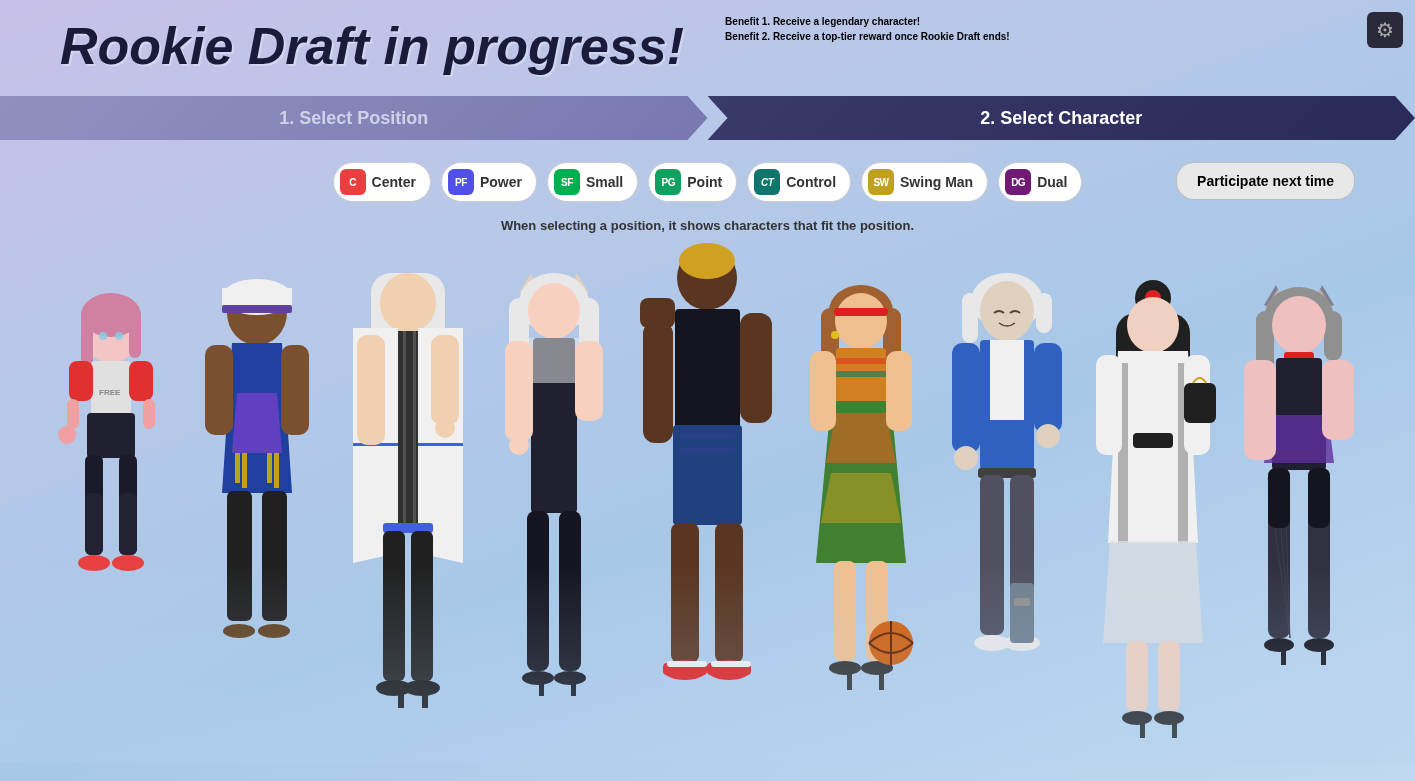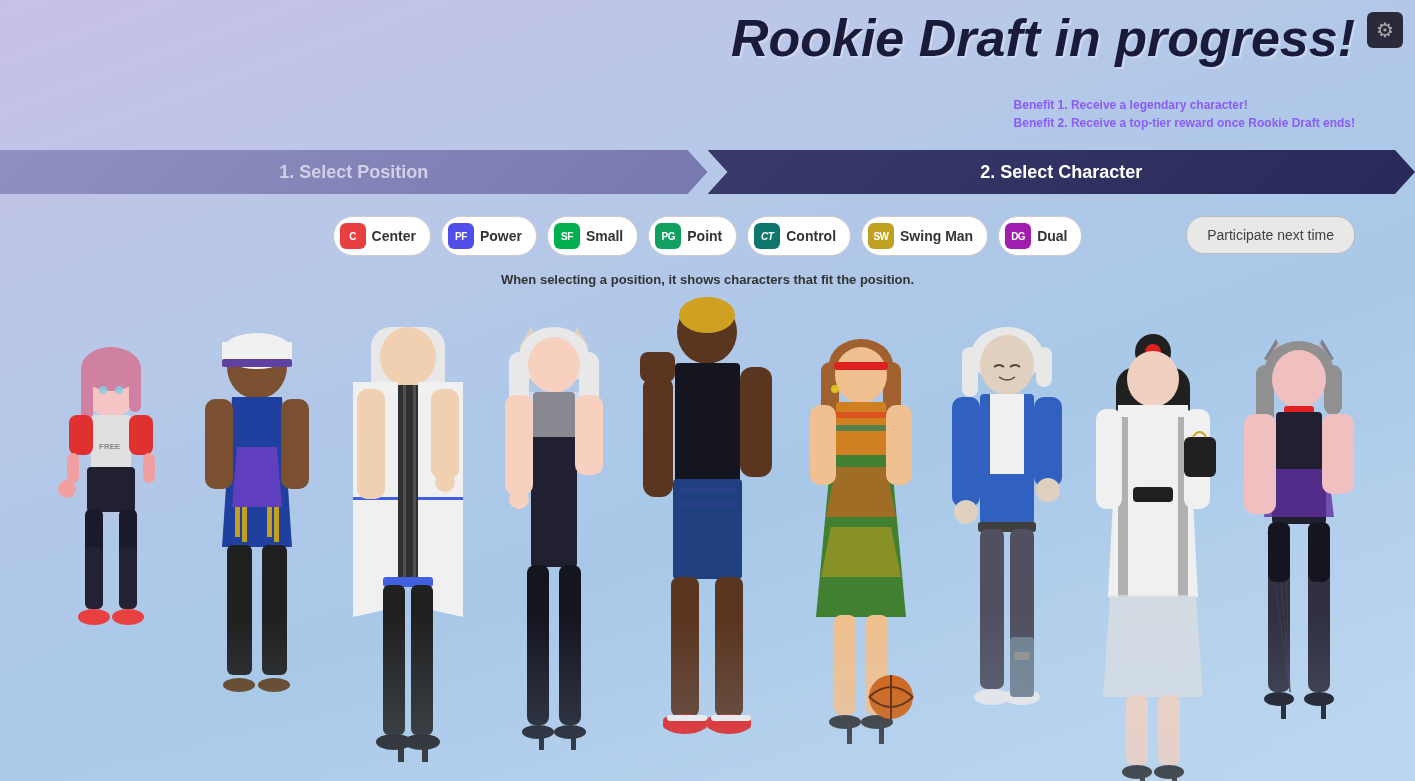--- a/index.html
+++ b/index.html
@@ -27,46 +27,46 @@
       align-items: center;
       justify-content: center;
       color: #aaa;
       font-size: 20px;
       z-index: 100;
     }
 
     
     .header {
       position: relative;
-      padding: 8px 60px 0 60px;
-      display: flex;
-      align-items: flex-end;
+      padding: 16px 60px 0 60px;
+      display: flex;
+      align-items: flex-start;
       gap: 30px;
-      flex-direction: column;
     }
 
     .title {
       font-size: 52px;
       font-weight: 900;
       color: #1a1a3a;
       text-shadow: 2px 2px 0px rgba(255,255,255,0.3);
       white-space: nowrap;
       font-style: italic;
     }
 
     .benefits {
       display: flex;
       flex-direction: column;
       gap: 4px;
     }
 
     .benefit-text {
-      font-size: 12px;
+      font-size: 10px;
       font-weight: 700;
-      color: #8b5cf6;
+      color: #000000;
+      margin-left: 11px;
     }
 
     
     .steps-nav {
       display: flex;
       margin: 20px 0 0 0;
       width: 100%;
     }
 
     .step {
@@ -140,42 +140,42 @@
       letter-spacing: -0.5px;
     }
 
     .badge-c { background: #e84040; }
     .badge-pf { background: #5050e8; text-align: right; }
     .badge-sf { background: #00b050; }
     .badge-pg { background: #10a060; }
     .badge-sg { background: #e87020; }
     .badge-ct { background: #0f766e; font-style: italic; }
     .badge-sw { background: #c0a020; }
-    .badge-dg { background: #a21caf; }
+    .badge-dg { background: #701a75; }
 
     .hint-text {
       text-align: center;
       font-size: 13px;
       font-weight: 700;
       color: #333;
       padding: 6px 0 0 0;
     }
 
     
     .participate-btn {
       position: absolute;
       right: 60px;
       top: 22px;
       padding: 10px 20px;
       background: #e8e8e8;
       border: 1.5px solid #bbb;
       border-radius: 18px;
       font-size: 14px;
-      font-weight: 400;
-      color: #404040;
+      font-weight: 700;
+      color: #000000;
       cursor: pointer;
     }
 
     
     .characters-area {
       position: relative;
       width: 100%;
       height: 530px;
       display: flex;
       align-items: flex-end;

